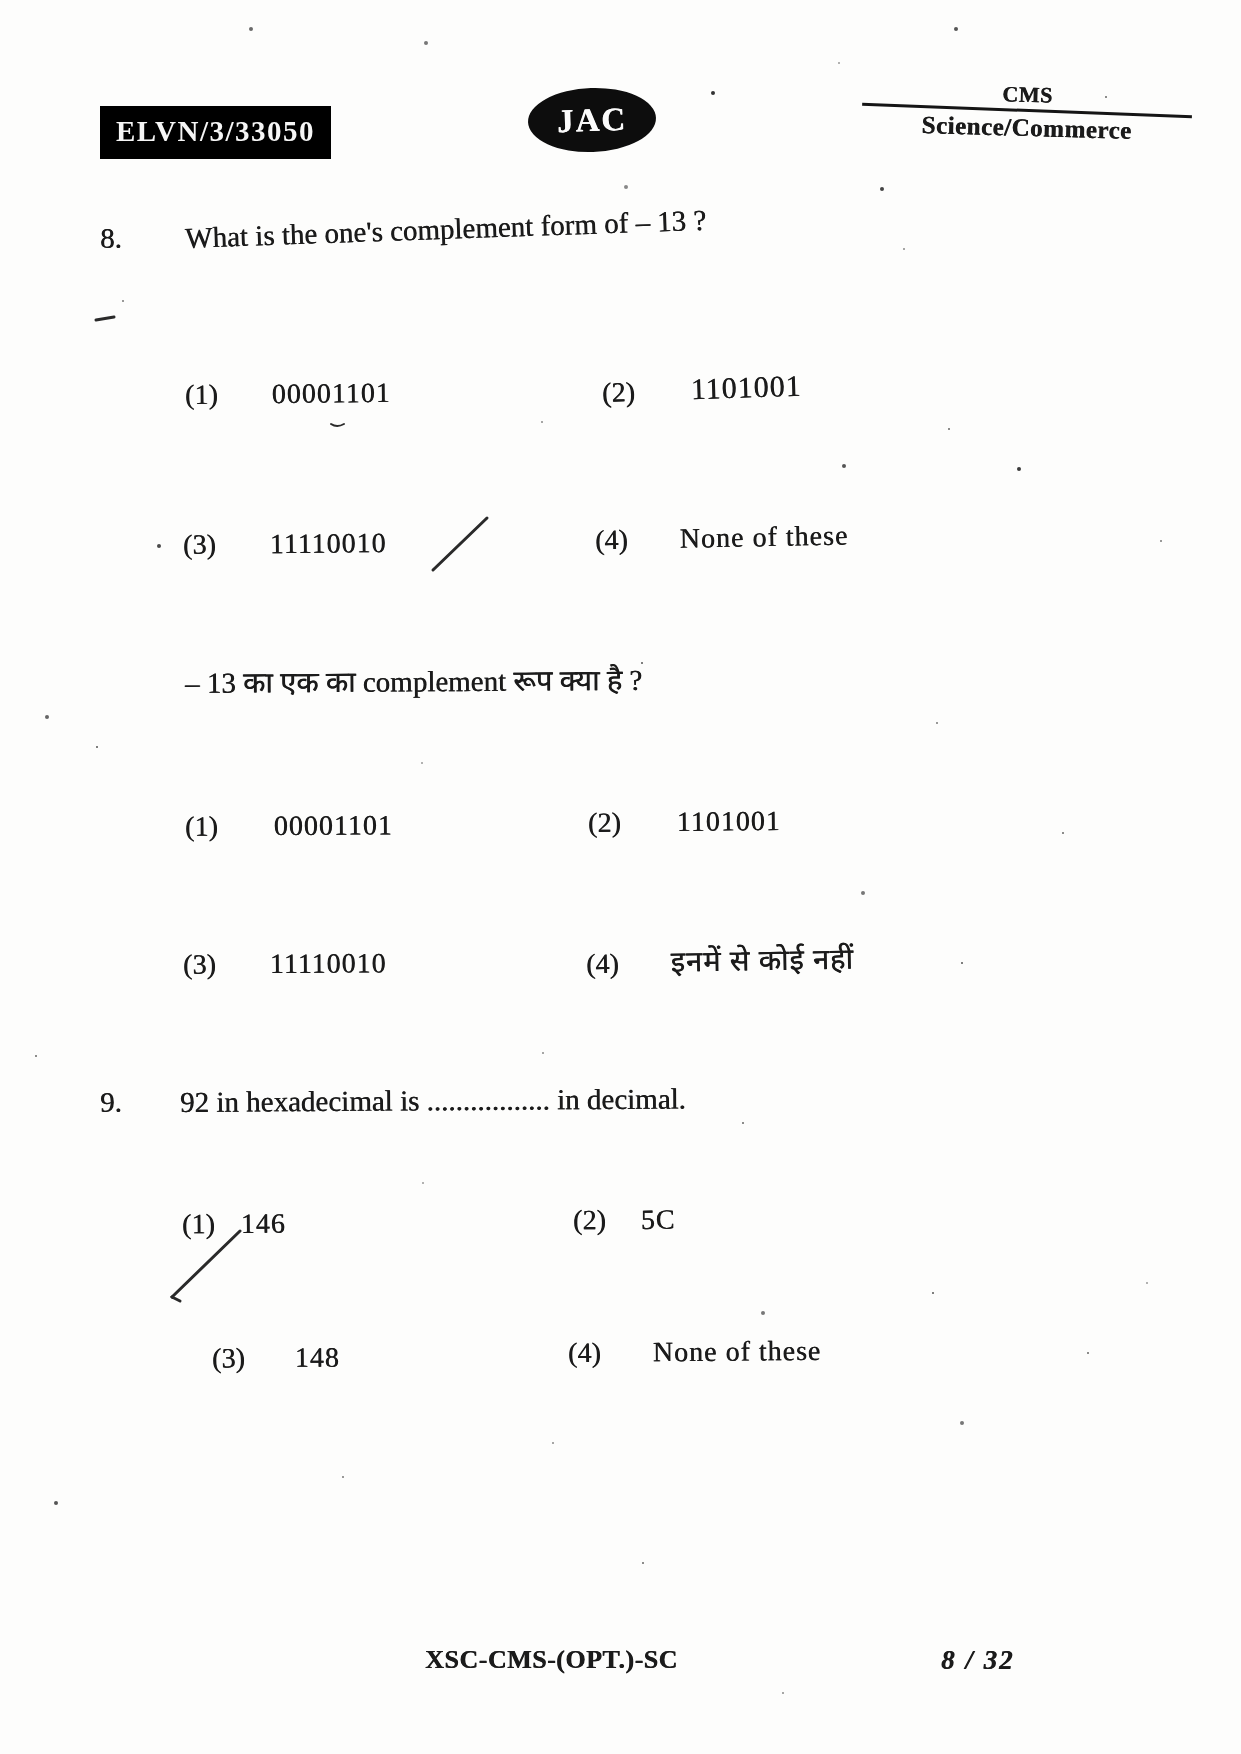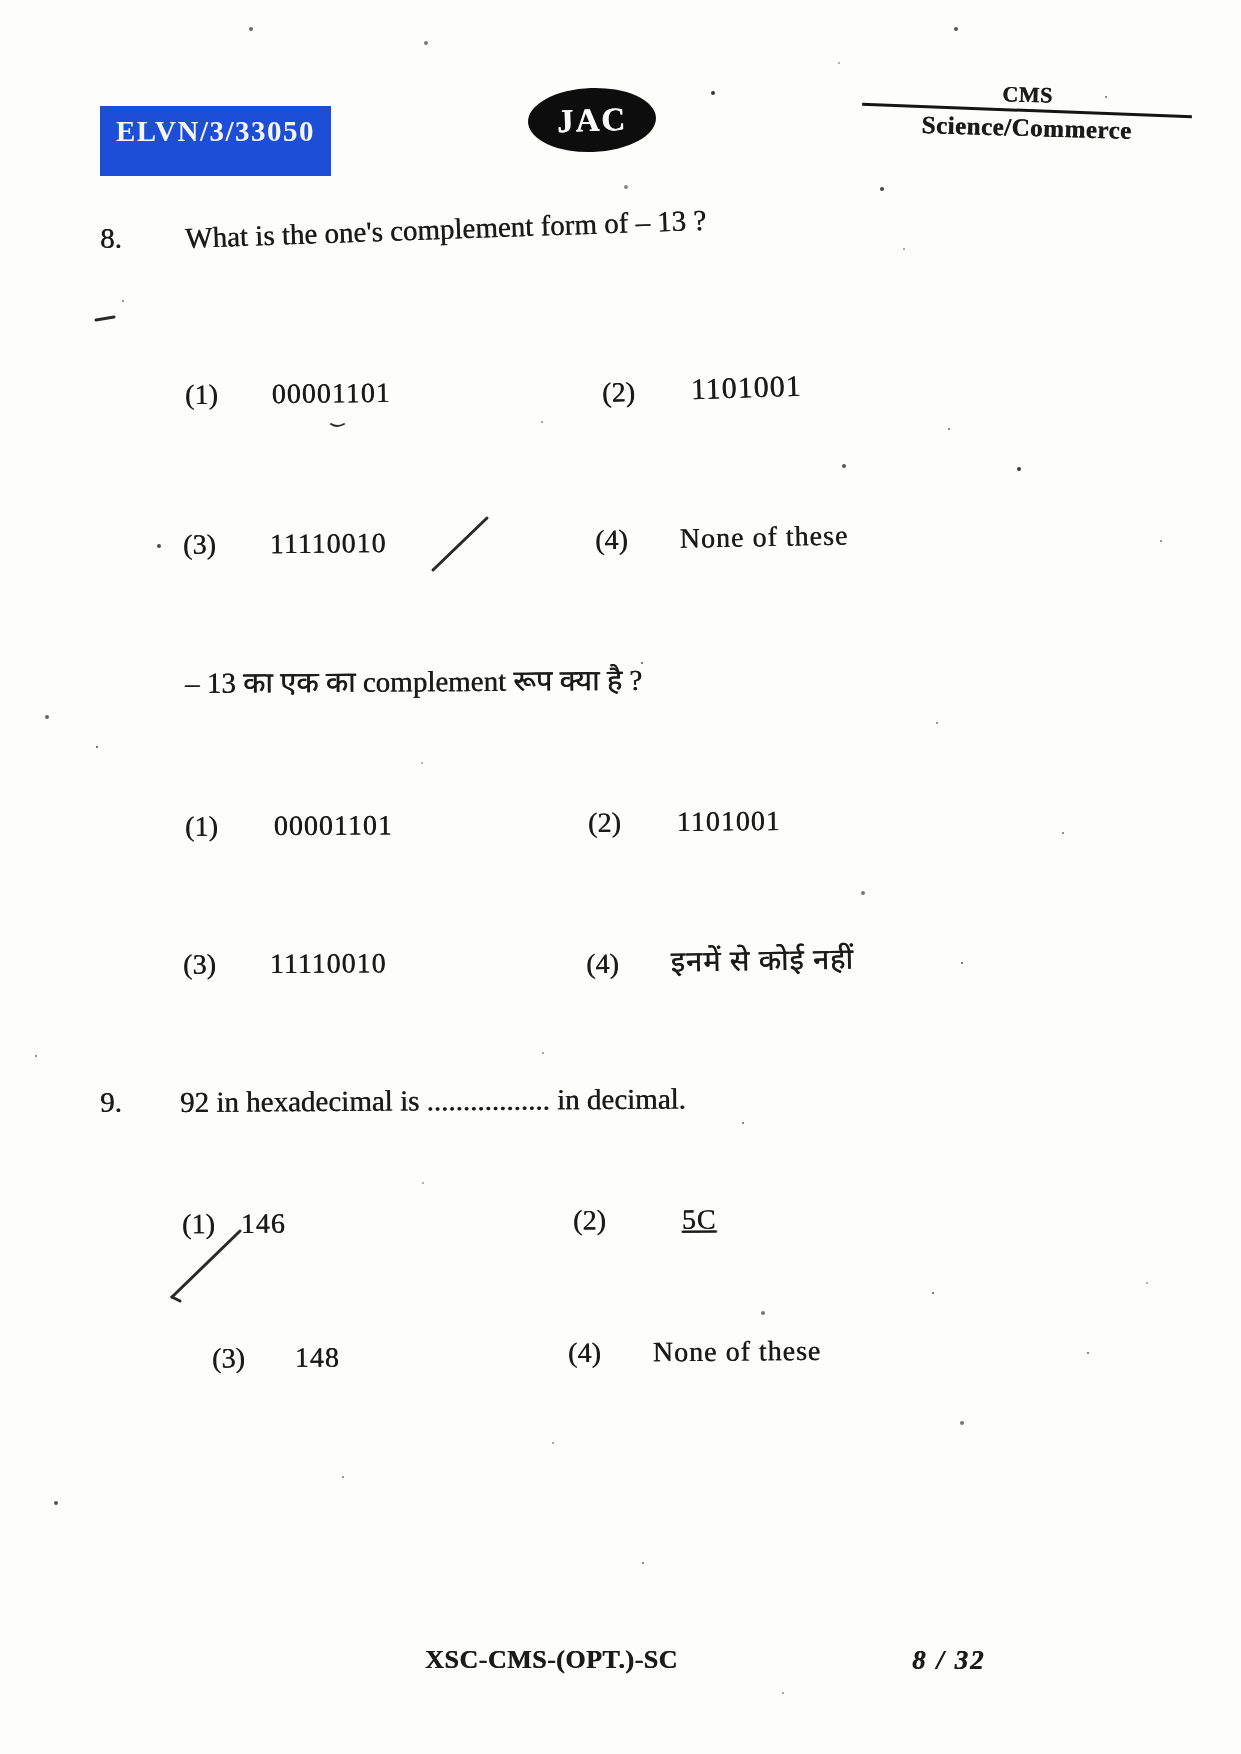--- a/index.html
+++ b/index.html
@@ -7,22 +7,22 @@
   body { font-family:"Liberation Serif", serif; }
   .page {
     position:relative; width:1241px; height:1754px; margin:0 auto;
     background:#fdfdfc; color:#1b1b1b; overflow:hidden;
   }
   .abs { position:absolute; }
   .ink { text-shadow:0.5px 0 0 currentColor; }
 
   
   .code-box {
-    background:#1d4ed8; color:#f6f6f6; font-weight:bold; font-size:29px;
-    letter-spacing:1.5px; padding:9px 16px 28px 16px; text-shadow:none;
+    background:#000000; color:#f6f6f6; font-weight:bold; font-size:29px;
+    letter-spacing:1.5px; padding:9px 16px 11px 16px; text-shadow:none;
   }
   .logo-oval {
     width:128px; height:64px; background:#0d0d0d; border-radius:50%;
     display:flex; align-items:center; justify-content:center;
     color:#fbfbfb; font-weight:bold; font-size:33px; letter-spacing:2px;
     transform:rotate(-2deg);
   }
   .stream { text-align:center; transform:rotate(1.6deg); transform-origin:center; }
   .stream-top { font-weight:bold; font-size:22px; letter-spacing:0.5px; }
   .stream-line { height:3px; background:#151515; width:330px; margin:1px auto 2px auto; transform:rotate(0.6deg); }
@@ -137,28 +137,28 @@
   <div class="abs opt" style="left:182px; top:1208px; transform:rotate(-0.5deg);">
     <span class="opt-label ink">(1)</span>
     <span class="opt-value ink" style="margin-left:22px;">146</span>
   </div>
   <svg class="abs" style="left:160px; top:1215px;" width="95" height="95">
     <path class="pencil" d="M12 82 L80 16"></path>
     <path class="pencil" d="M12 82 L20 86"></path>
   </svg>
   <div class="abs opt" style="left:573px; top:1204px; transform:rotate(-0.4deg);">
     <span class="opt-label ink">(2)</span>
-    <span class="opt-value ink" style="margin-left:72px;text-decoration:underline;">5C</span>
+    <span class="opt-value ink" style="margin-left:31px;">5C</span>
   </div>
 
   <div class="abs opt" style="left:181px; top:1342px; transform:rotate(-0.4deg);margin-left:31px;">
     <span class="opt-label ink">(3)</span>
     <span class="opt-value ink" style="margin-left:46px;">148</span>
   </div>
   <div class="abs opt" style="left:568px; top:1336px; transform:rotate(-0.5deg);">
     <span class="opt-label ink">(4)</span>
     <span class="opt-value ink" style="margin-left:48px;">None of these</span>
   </div>
 
   <div class="abs footer-code ink" style="left:425px; top:1645px;">XSC-CMS-(OPT.)-SC</div>
-  <div class="abs page-num ink" style="left:912px; top:1645px;text-align:right;">8  /  32</div>
+  <div class="abs page-num ink" style="left:941px; top:1645px;text-align:right;">8  /  32</div>
 
 </div>
 
 </body></html>

